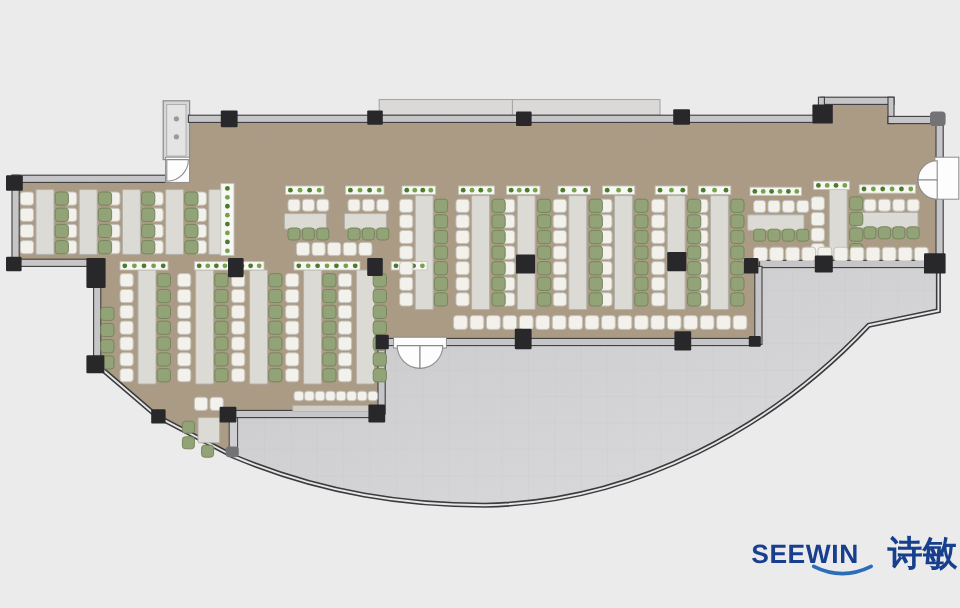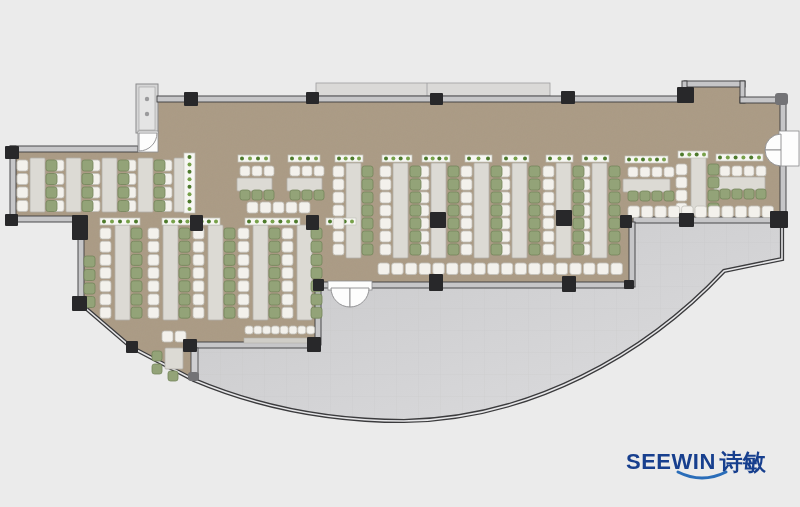--- a/index.html
+++ b/index.html
@@ -1,23 +1,23 @@
 <!DOCTYPE html>
 <html><head>
 <meta charset="utf-8">
 <style>
   html,body{margin:0;padding:0;}
   body{background:#ebebeb;font-family:"Liberation Sans",sans-serif;}
   .stage{position:relative;width:800px;height:507px;background:#ebebeb;overflow:hidden;}
   #plan{position:absolute;left:0;top:0;width:800px;height:507px;display:block;}
-  .logo{position:absolute;left:626px;top:451px;display:flex;align-items:flex-start;gap:4px;}
+  .logo{position:absolute;left:626px;top:451px;display:flex;align-items:flex-start;gap:24px;}
   .logo-en{position:relative;font-weight:800;font-size:22px;line-height:22px;letter-spacing:.5px;
            font-family:"Liberation Sans",sans-serif;}
   .logo-en .swoosh{position:absolute;left:50px;top:20px;width:52px;height:14px;overflow:visible;}
-  .logo-zh{font-weight:700;font-size:23px;line-height:23px;font-family:"Liberation Sans",sans-serif;}
+  .logo-zh{font-weight:700;font-size:29px;line-height:23px;font-family:"Liberation Sans",sans-serif;}
 </style>
 </head>
 <body>
 
 <div class="stage">
   <svg id="plan" viewBox="0 0 800 507">
       <defs>
         <linearGradient id="tg" x1="0" y1="0" x2="1" y2="1">
           <stop offset="0" stop-color="#c7c7c9"></stop>
           <stop offset="1" stop-color="#dddddf"></stop>

